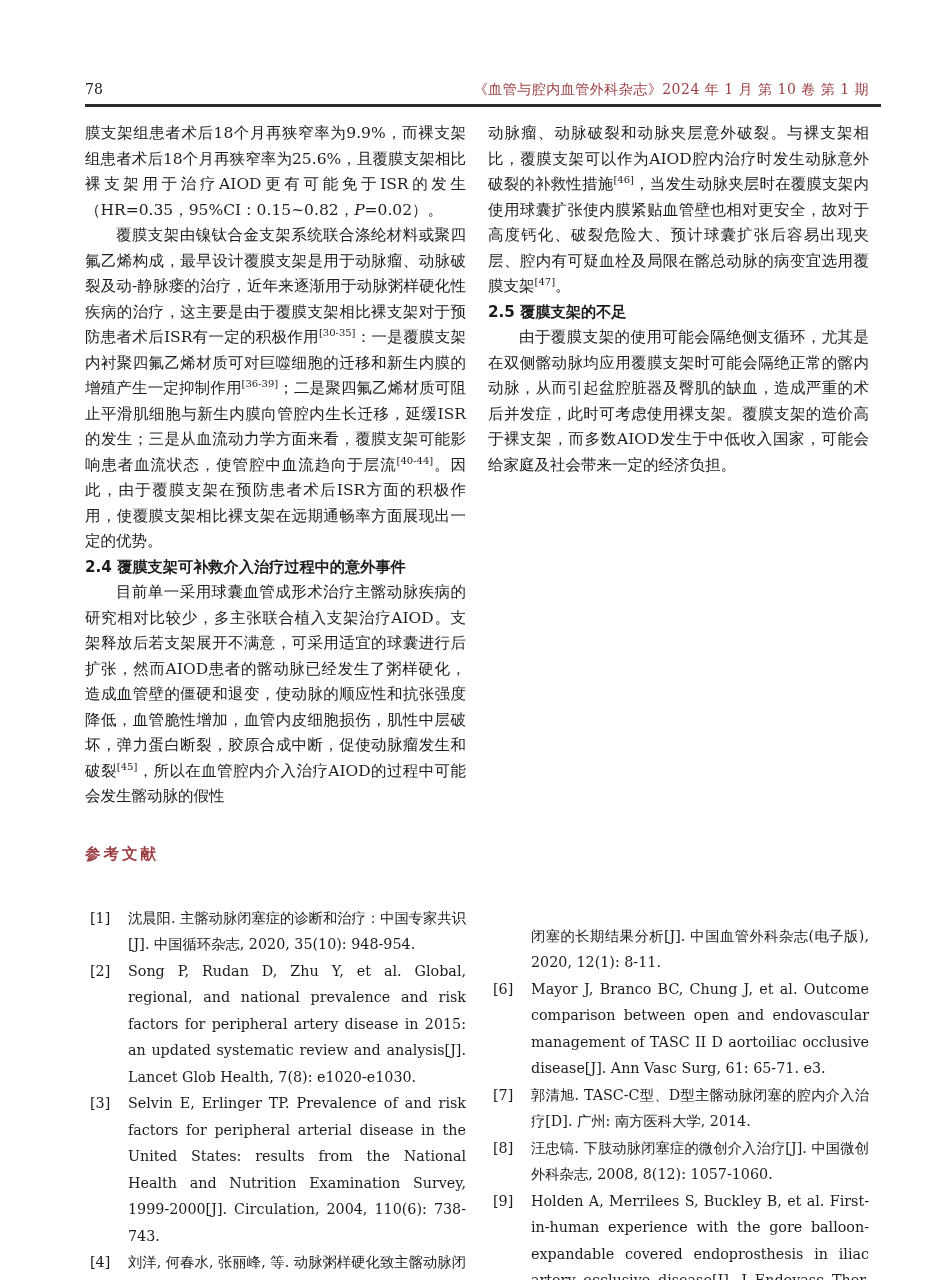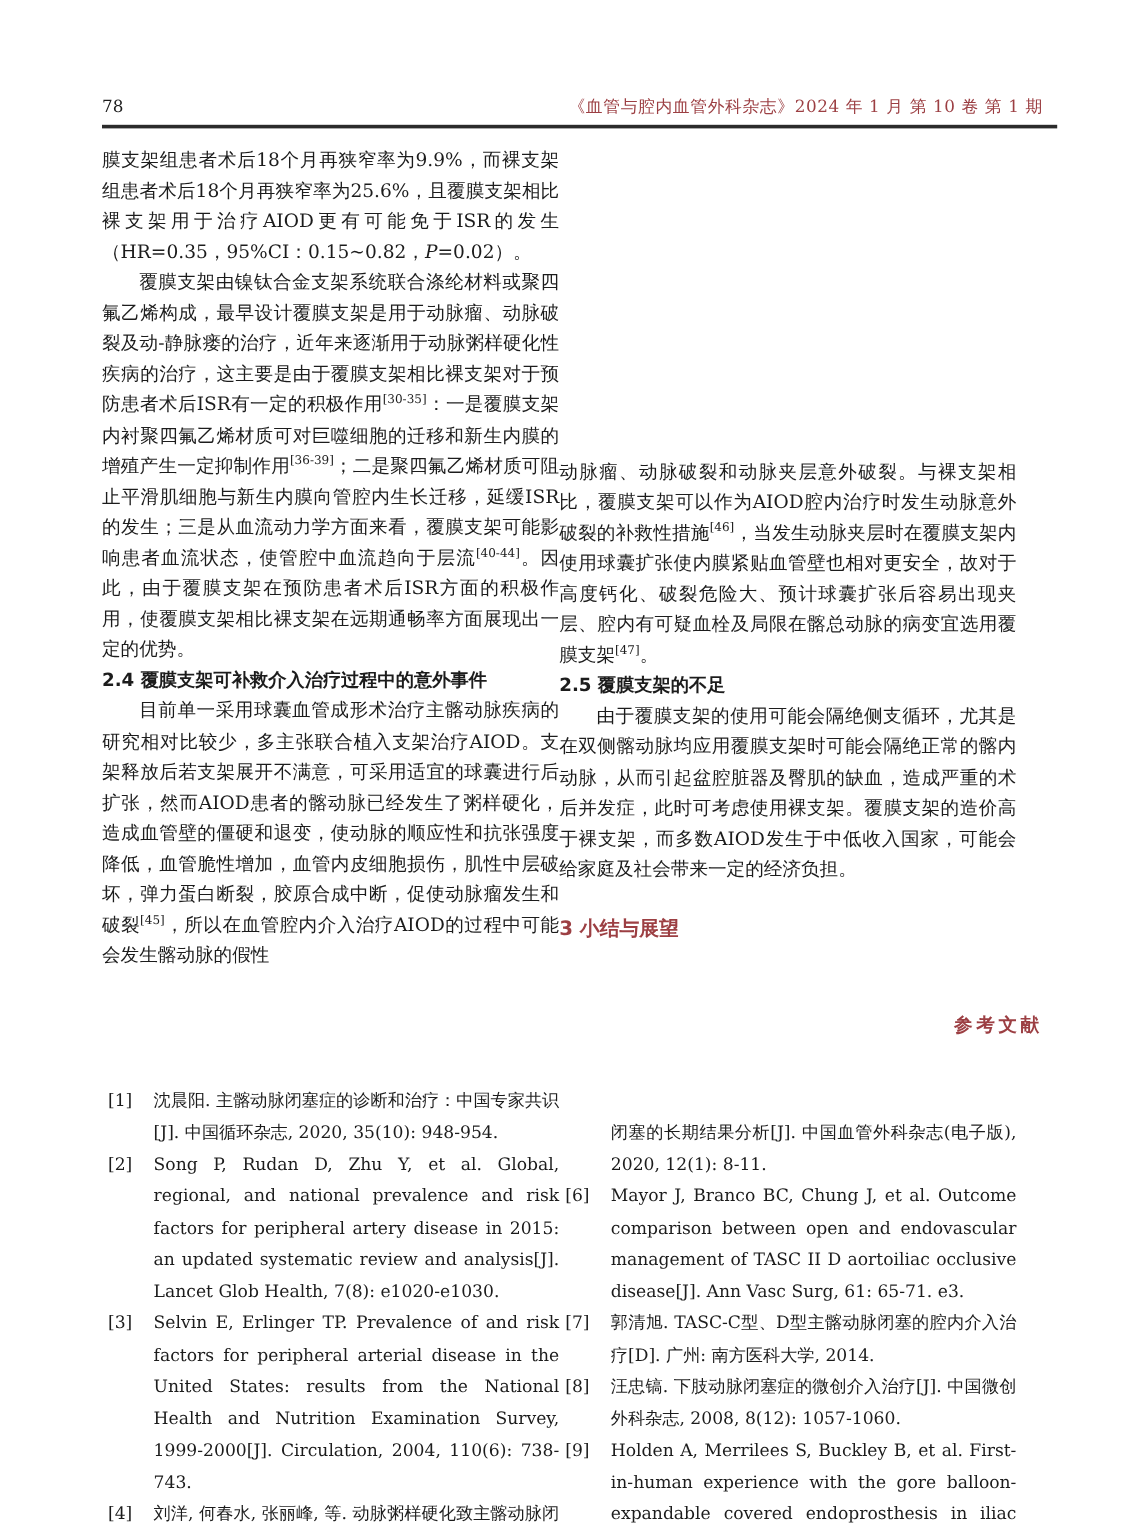--- a/index.html
+++ b/index.html
@@ -26,21 +26,21 @@
     font-size:14px;line-height:18px;
   }
   .page-num{color:var(--text);}
   .journal-info{color:var(--accent);letter-spacing:0.5px;}
   .header-rule{
     width:796px;height:3px;background:var(--rule);
     margin-top:6px;margin-bottom:14px;
   }
   
   .columns{
-    display:flex;width:784px;align-items:flex-end;
+    display:flex;gap:22px;width:784px;
   }
   .col{width:381px;}
   .body-para{
     margin:0;
     font-size:15.5px;line-height:25.5px;
     text-align:justify;
   }
   .body-para.indent{text-indent:2em;}
   .sub-heading{
     margin:0;
@@ -56,21 +56,21 @@
     color:var(--accent);
   }
   sup.cite{
     font-size:10px;line-height:0;vertical-align:super;
     letter-spacing:0;
   }
   
   .refs-title{
     width:784px;
     margin:34px 0 40px 0;
-    text-align:right;
+    text-align:left;
     font-family:"DejaVu Sans","Liberation Sans",sans-serif;
     font-size:15.5px;font-weight:bold;
     letter-spacing:3px;
     color:var(--accent);
   }
   .refs-col-right{padding-top:18px;}
   .ref-item{
     position:relative;
     padding-left:43px;
     font-size:14.3px;line-height:26.5px;
@@ -98,21 +98,20 @@
     <section class="col">
         <p class="body-para">膜支架组患者术后18个月再狭窄率为9.9%，而裸支架组患者术后18个月再狭窄率为25.6%，且覆膜支架相比裸支架用于治疗AIOD更有可能免于ISR的发生（HR=0.35，95%CI：0.15~0.82，<i>P</i>=0.02）。</p>
         <p class="body-para indent">覆膜支架由镍钛合金支架系统联合涤纶材料或聚四氟乙烯构成，最早设计覆膜支架是用于动脉瘤、动脉破裂及动-静脉瘘的治疗，近年来逐渐用于动脉粥样硬化性疾病的治疗，这主要是由于覆膜支架相比裸支架对于预防患者术后ISR有一定的积极作用<sup class="cite">[30-35]</sup>：一是覆膜支架内衬聚四氟乙烯材质可对巨噬细胞的迁移和新生内膜的增殖产生一定抑制作用<sup class="cite">[36-39]</sup>；二是聚四氟乙烯材质可阻止平滑肌细胞与新生内膜向管腔内生长迁移，延缓ISR的发生；三是从血流动力学方面来看，覆膜支架可能影响患者血流状态，使管腔中血流趋向于层流<sup class="cite">[40-44]</sup>。因此，由于覆膜支架在预防患者术后ISR方面的积极作用，使覆膜支架相比裸支架在远期通畅率方面展现出一定的优势。</p>
         <h3 class="sub-heading">2.4 覆膜支架可补救介入治疗过程中的意外事件</h3>
         <p class="body-para indent">目前单一采用球囊血管成形术治疗主髂动脉疾病的研究相对比较少，多主张联合植入支架治疗AIOD。支架释放后若支架展开不满意，可采用适宜的球囊进行后扩张，然而AIOD患者的髂动脉已经发生了粥样硬化，造成血管壁的僵硬和退变，使动脉的顺应性和抗张强度降低，血管脆性增加，血管内皮细胞损伤，肌性中层破坏，弹力蛋白断裂，胶原合成中断，促使动脉瘤发生和破裂<sup class="cite">[45]</sup>，所以在血管腔内介入治疗AIOD的过程中可能会发生髂动脉的假性</p>
       </section>
     <section class="col">
         <p class="body-para">动脉瘤、动脉破裂和动脉夹层意外破裂。与裸支架相比，覆膜支架可以作为AIOD腔内治疗时发生动脉意外破裂的补救性措施<sup class="cite">[46]</sup>，当发生动脉夹层时在覆膜支架内使用球囊扩张使内膜紧贴血管壁也相对更安全，故对于高度钙化、破裂危险大、预计球囊扩张后容易出现夹层、腔内有可疑血栓及局限在髂总动脉的病变宜选用覆膜支架<sup class="cite">[47]</sup>。</p>
         <h3 class="sub-heading">2.5 覆膜支架的不足</h3>
         <p class="body-para indent">由于覆膜支架的使用可能会隔绝侧支循环，尤其是在双侧髂动脉均应用覆膜支架时可能会隔绝正常的髂内动脉，从而引起盆腔脏器及臀肌的缺血，造成严重的术后并发症，此时可考虑使用裸支架。覆膜支架的造价高于裸支架，而多数AIOD发生于中低收入国家，可能会给家庭及社会带来一定的经济负担。</p>
-        <h2 class="major-heading">3 小结与展望</h2>
       </section>
   </main>
 
   <h2 class="refs-title">参考文献</h2>
 
   <div class="columns">
     <section class="col refs-col">
         <p class="ref-item"><span class="ref-marker">[1]</span><span>沈晨阳. 主髂动脉闭塞症的诊断和治疗：中国专家共识[J]. 中国循环杂志, 2020, 35(10): 948-954.</span></p>
         <p class="ref-item"><span class="ref-marker">[2]</span><span>Song P, Rudan D, Zhu Y, et al. Global, regional, and national prevalence and risk factors for peripheral artery disease in 2015: an updated systematic review and analysis[J]. Lancet Glob Health, 7(8): e1020-e1030.</span></p>
         <p class="ref-item"><span class="ref-marker">[3]</span><span>Selvin E, Erlinger TP. Prevalence of and risk factors for peripheral arterial disease in the United States: results from the National Health and Nutrition Examination Survey, 1999-2000[J]. Circulation, 2004, 110(6): 738-743.</span></p>

